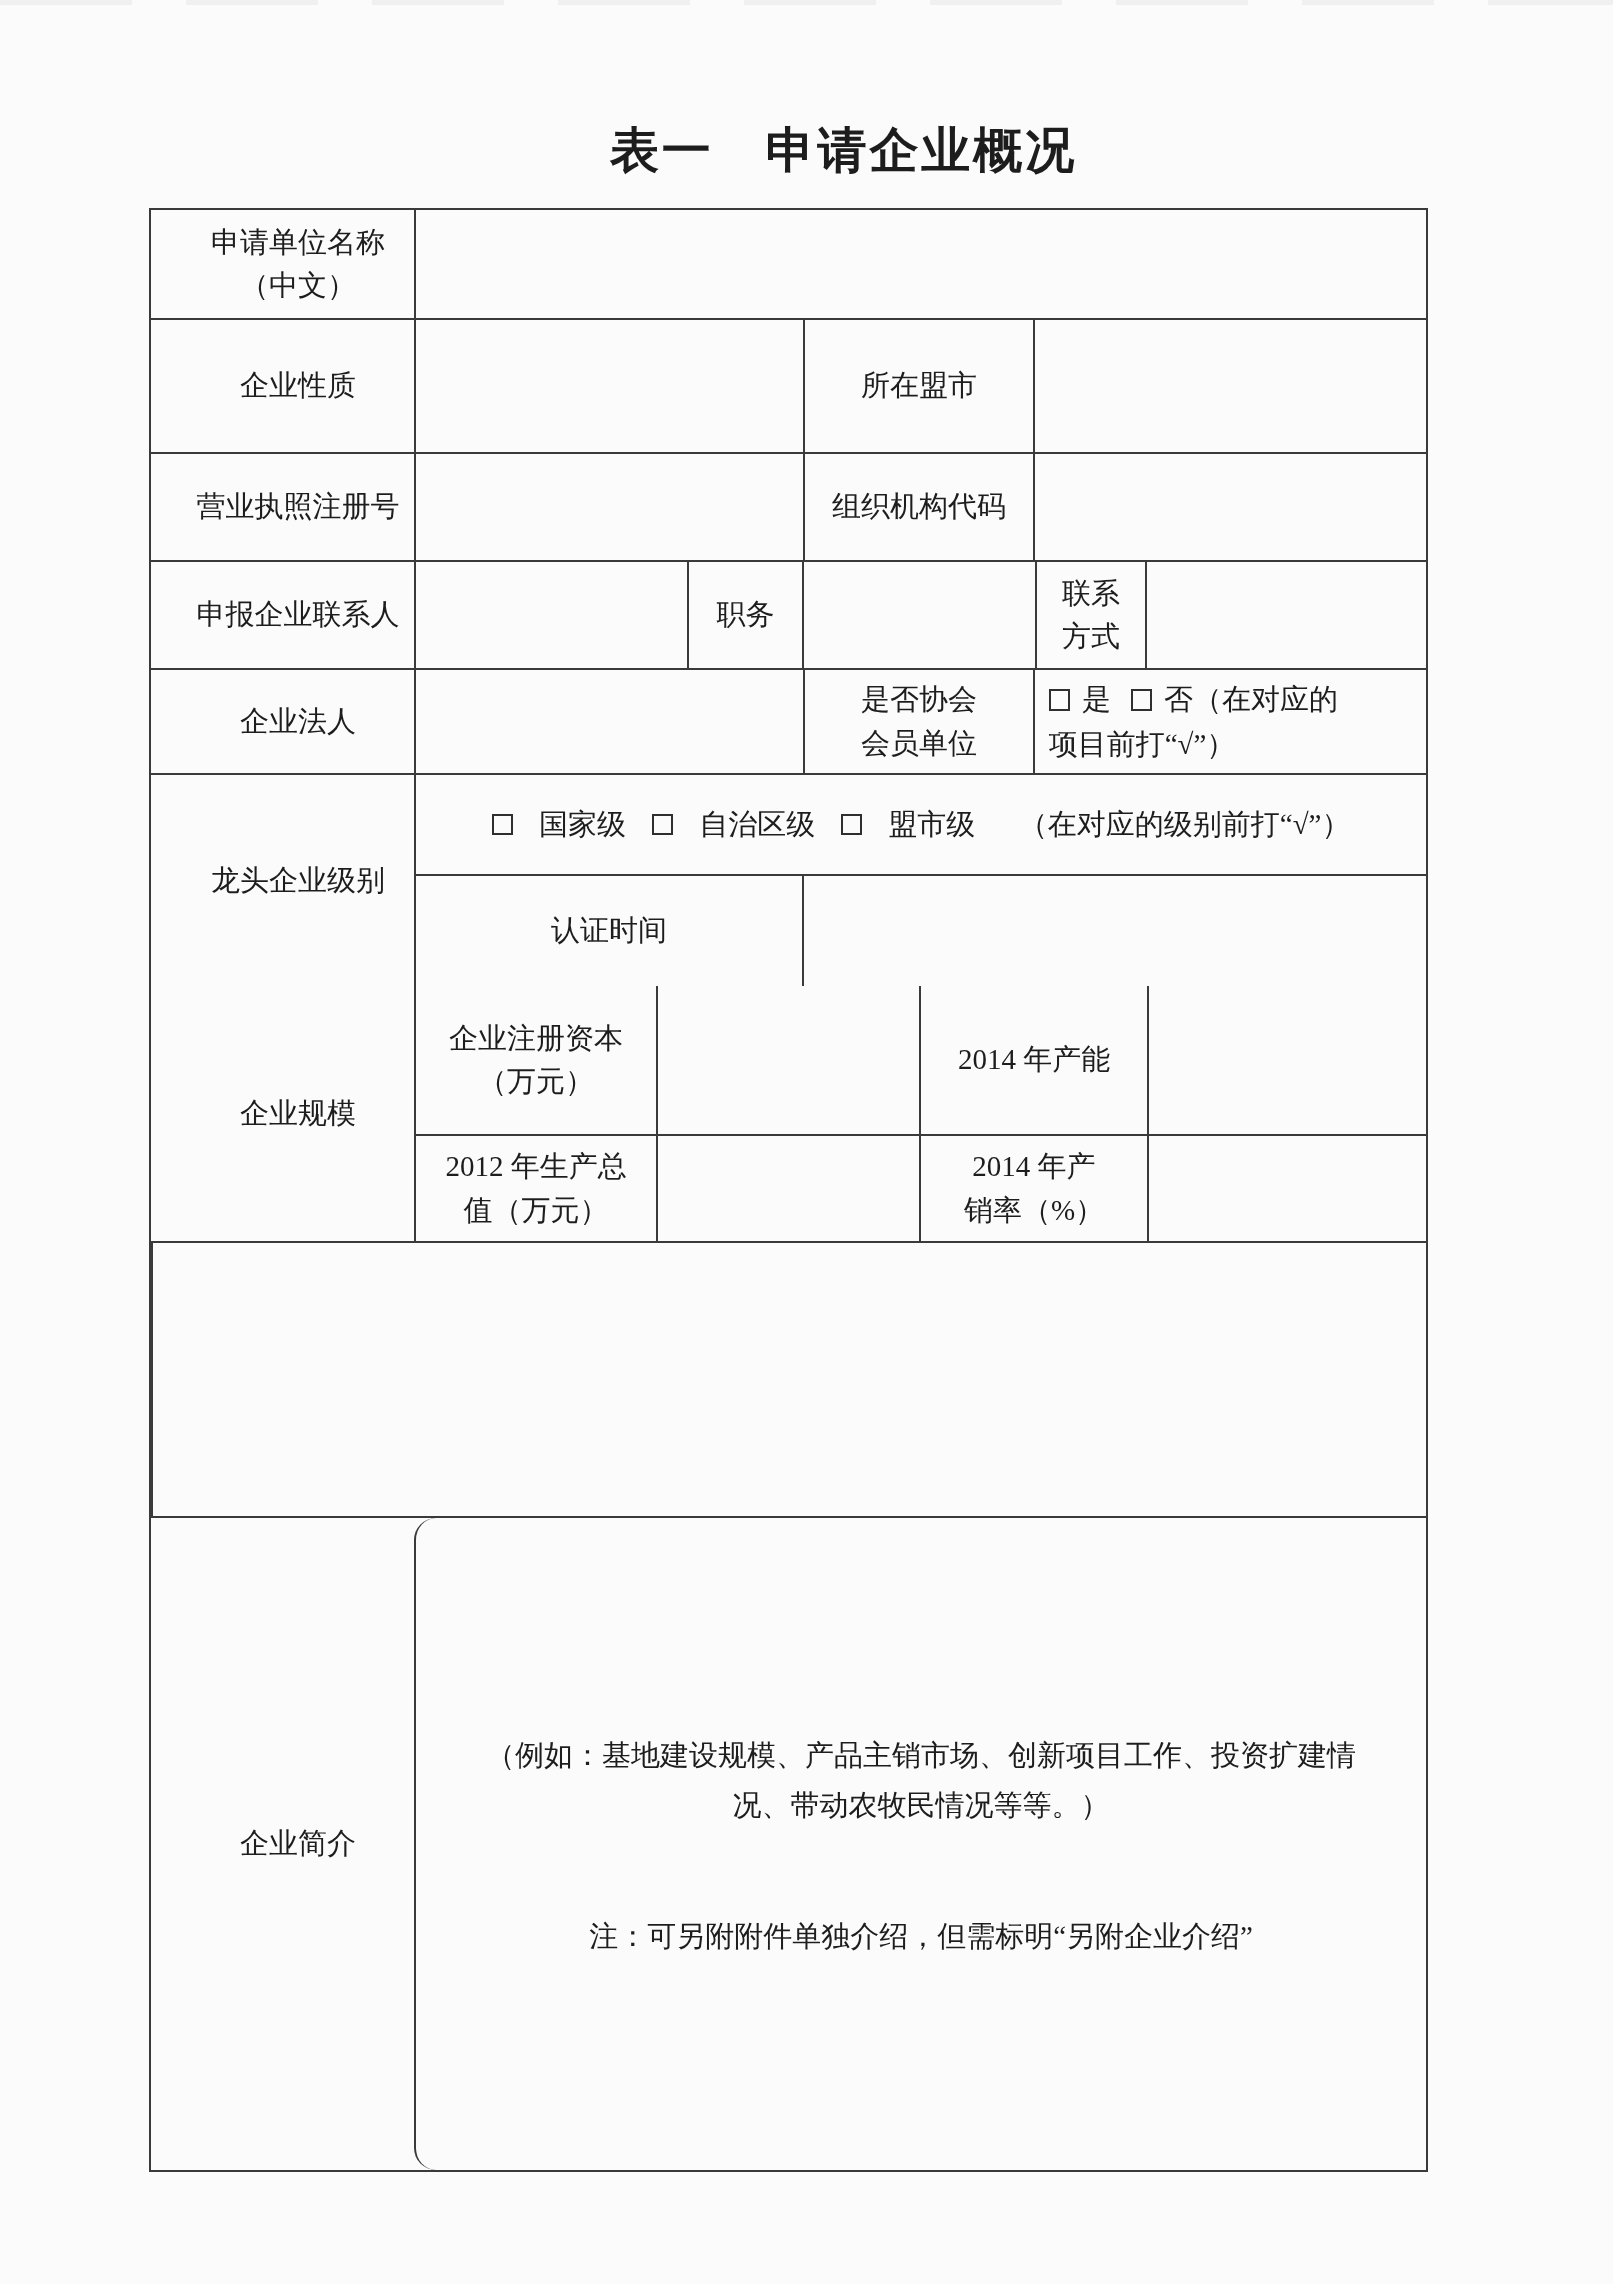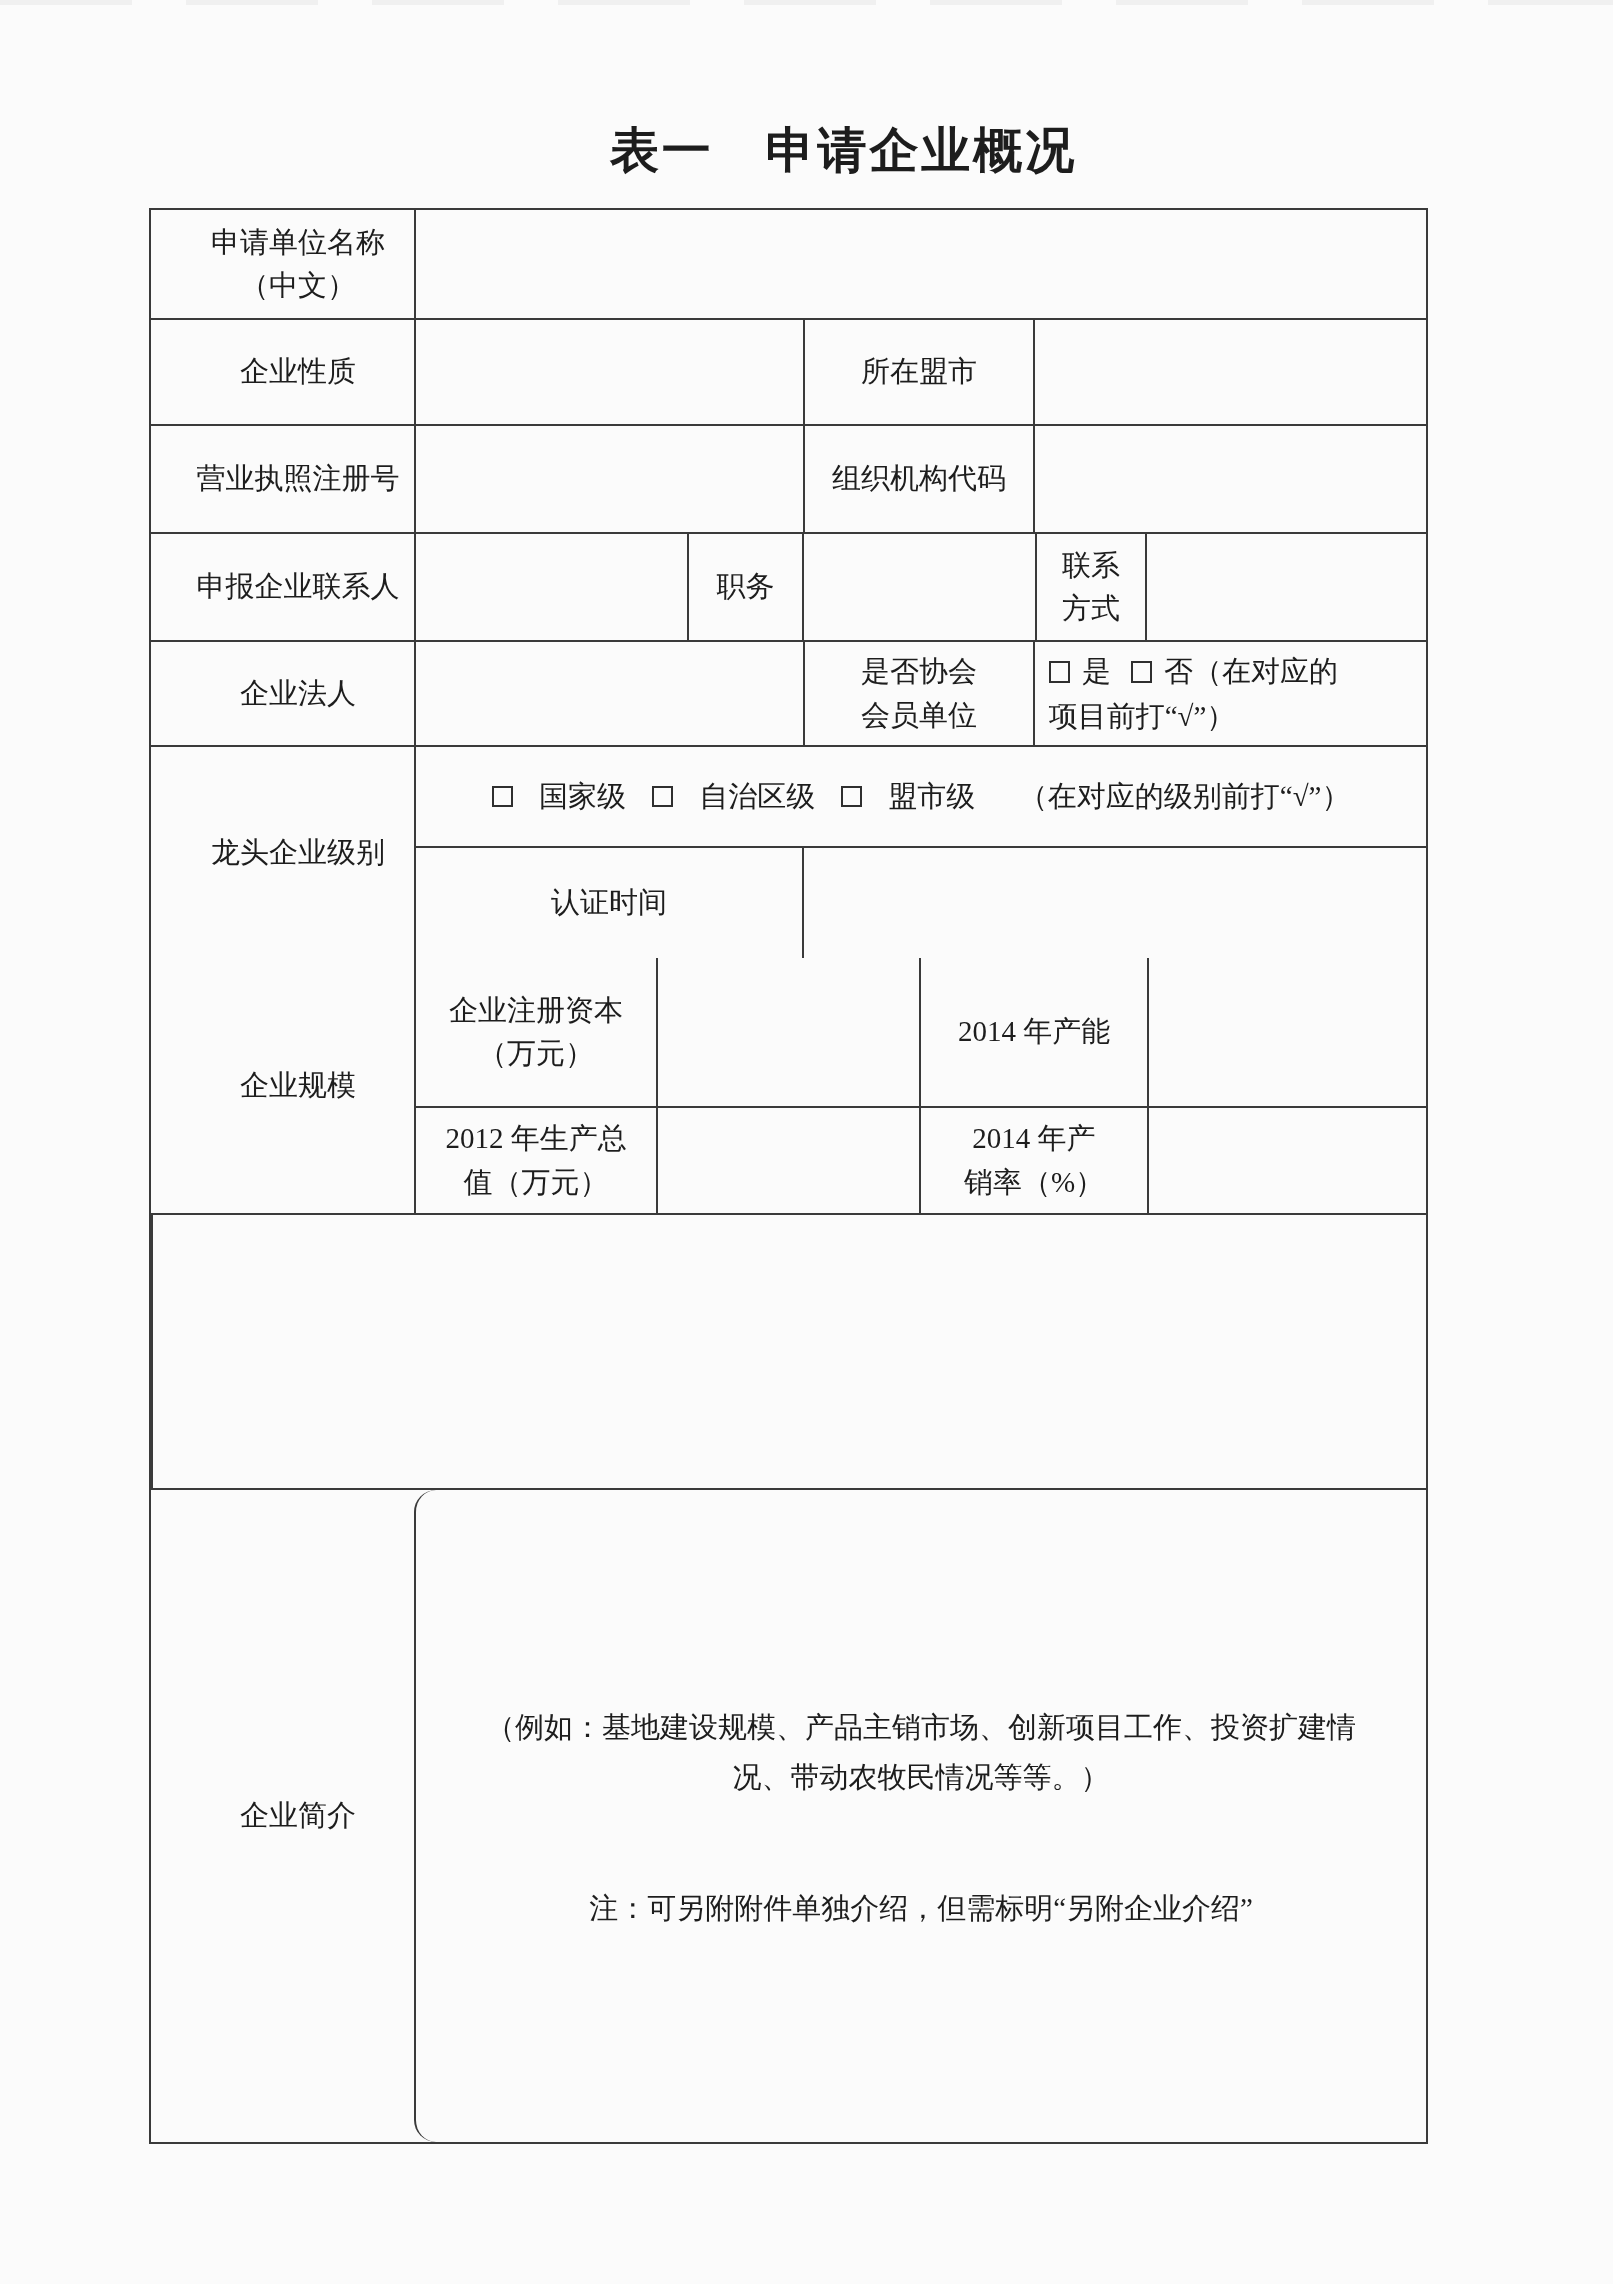--- a/index.html
+++ b/index.html
@@ -37,21 +37,21 @@
   .row + .row, .grp + .row, .row + .grp{border-top:2px solid var(--line);}
   .grp{display:flex;}
   .c{
     border-left:2px solid var(--line);
     display:flex;align-items:center;justify-content:center;
     text-align:center;white-space:pre-line;
     overflow:hidden;
   }
   .bl0{border-left:none;padding-left:31px;}
   .grow{flex:1 1 auto;}
-  .h110{height:108px}.h108{height:106px}.h107{height:105px}.h101{height:99px}
+  .h110{height:108px}.h108{height:134px}.h107{height:105px}.h101{height:99px}
   .h114{height:112px}.h151{height:148px}.h109{height:107px}.h281{height:275px}.h667{height:654px}
   .w268{width:263px;flex:0 0 263px}
   .w397{width:389px;flex:0 0 389px}
   .w235{width:230px;flex:0 0 230px}
   .w279{width:273px;flex:0 0 273px}
   .w117{width:115px;flex:0 0 115px}
   .w238{width:233px;flex:0 0 233px}
   .w112{width:110px;flex:0 0 110px}
   .w396{width:388px;flex:0 0 388px}
   .w247{width:242px;flex:0 0 242px}

